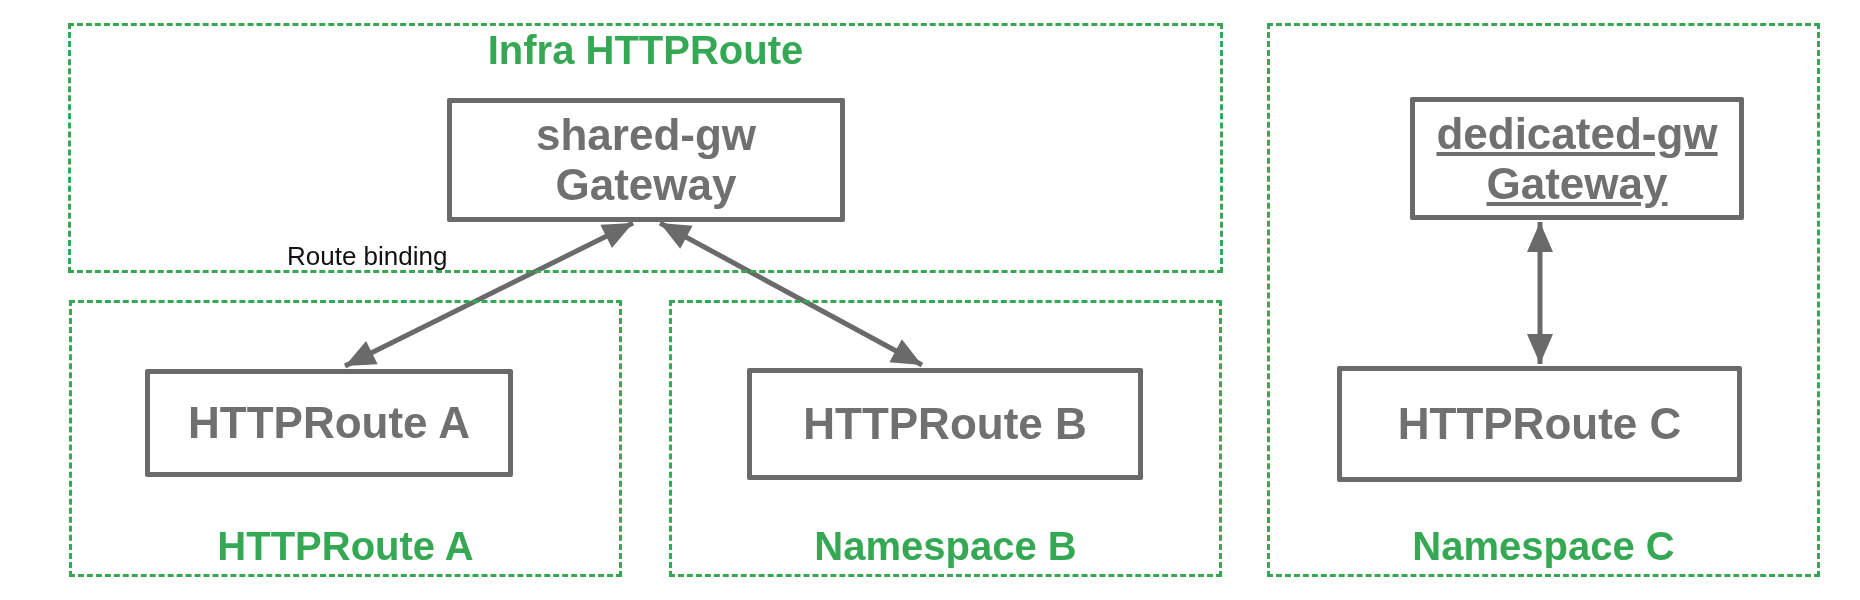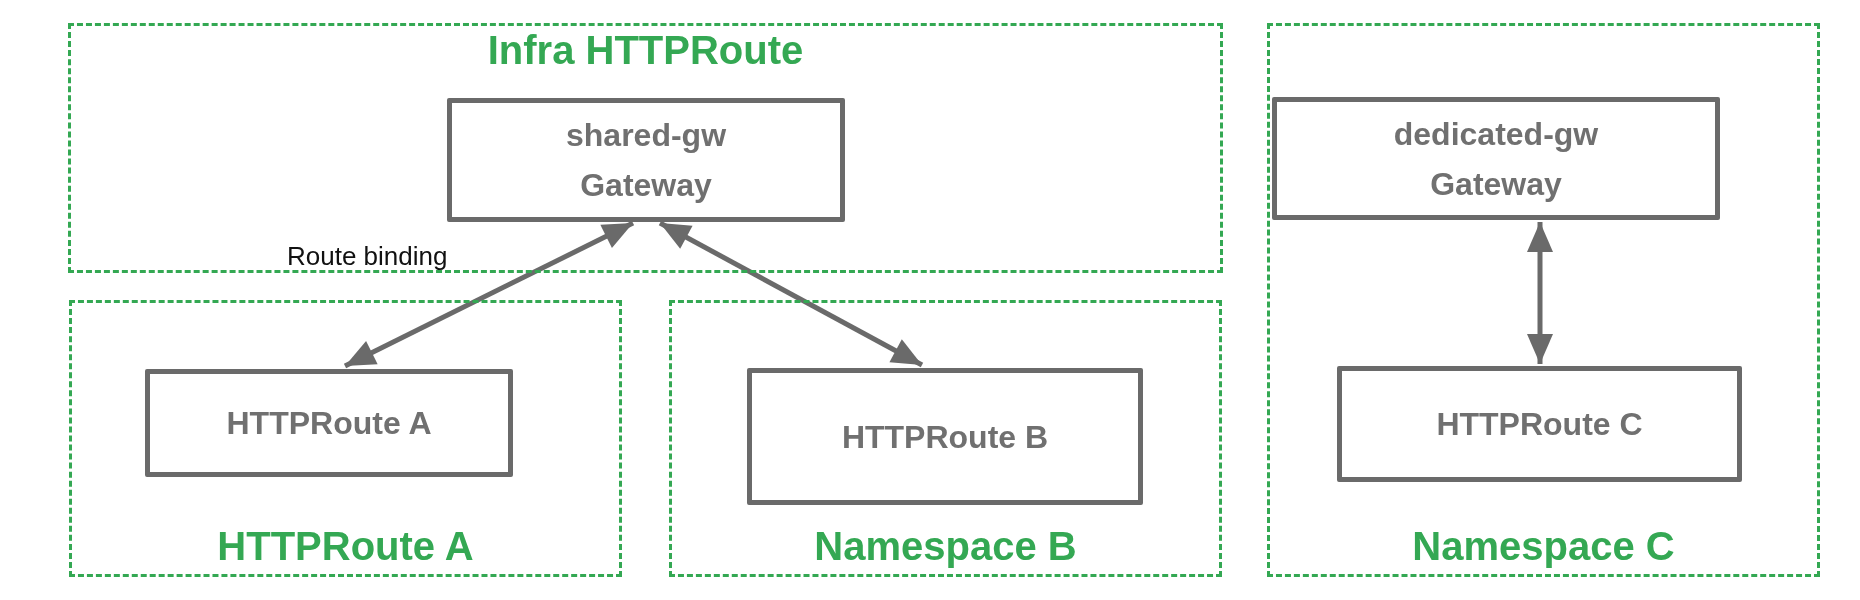--- a/index.html
+++ b/index.html
@@ -39,21 +39,21 @@
     position: absolute;
     border: 5px solid var(--gray);
     border-radius: 2px;
     background: #ffffff;
     display: flex;
     flex-direction: column;
     align-items: center;
     justify-content: center;
     color: var(--text-gray);
     font-weight: bold;
-    font-size: 32px;
+    font-size: 44px;
     line-height: 50px;
     text-align: center;
     white-space: nowrap;
   }
   .annotation {
     position: absolute;
     color: var(--black);
     font-size: 26px;
     line-height: 38px;
     white-space: nowrap;
@@ -67,22 +67,22 @@
   svg.arrows line { stroke: var(--gray); stroke-width: 5; }
   svg.arrows .ah { fill: var(--gray); }
 
   
   #ns-infra { left: 68px;  top: 23px;  width: 1155px; height: 250px; }
   #ns-a     { left: 69px;  top: 300px; width: 553px;  height: 277px; }
   #ns-b     { left: 669px; top: 300px; width: 553px;  height: 277px; }
   #ns-c     { left: 1267px;top: 23px;  width: 553px;  height: 554px; }
   #node-shared-gw    { left: 447px;  top: 98px;  width: 398px; height: 124px; }
   #node-route-a      { left: 145px;  top: 369px; width: 368px; height: 108px; }
-  #node-route-b      { left: 747px;  top: 368px; width: 396px; height: 137px; }
-  #node-dedicated-gw { left: 1272px; top: 97px;  width: 448px; height: 123px; }
+  #node-route-b      { left: 747px;  top: 368px; width: 396px; height: 112px; }
+  #node-dedicated-gw { left: 1410px; top: 97px;  width: 334px; height: 123px; text-decoration: underline; }
   #node-route-c      { left: 1337px; top: 366px; width: 405px; height: 116px; }
   #route-binding-label { left: 287px; top: 237px; }
 </style>
 </head>
 <body>
 
 <div class="canvas">
 
   <svg class="arrows" viewBox="0 0 1860 600" xmlns="http://www.w3.org/2000/svg">
     <defs>

